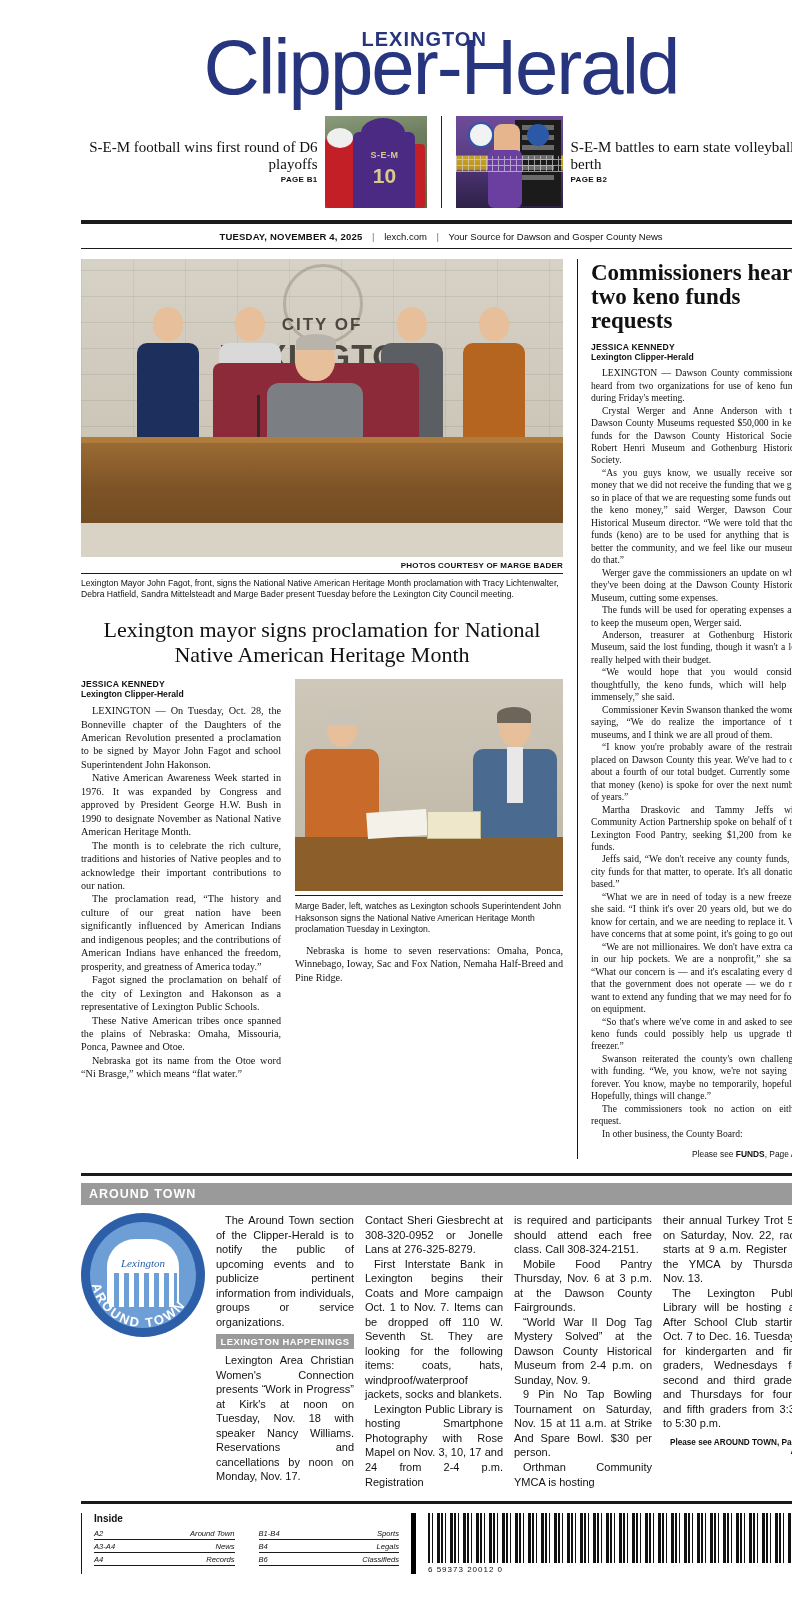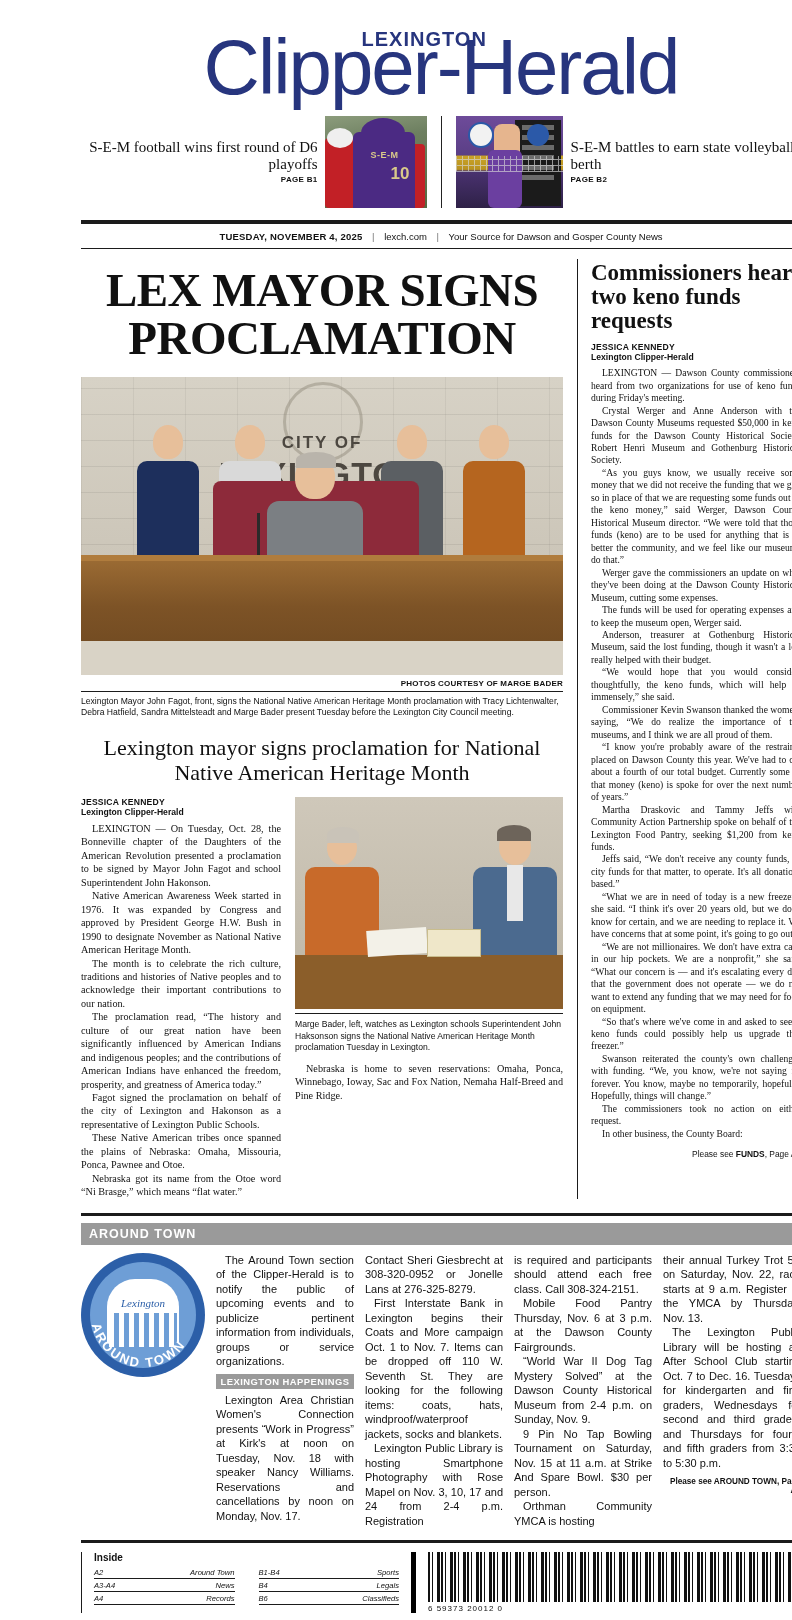--- a/index.html
+++ b/index.html
@@ -53,21 +53,21 @@
     position:absolute; left:28px; top:16px; width:62px; height:76px;
     background:#4b2a83; border-radius:6px 6px 0 0;
   }
   .ph-fb .helm {
     position:absolute; left:36px; top:2px; width:44px; height:30px;
     background:#4b2a83; border-radius:50% 50% 45% 45%;
     border-bottom:4px solid #cfcfcf;
   }
   .ph-fb .num {
     position:absolute; left:34px; top:48px; width:50px;
-    text-align:right; color:#d9c98a; font-size:17px; font-weight:700;
+    text-align:center; color:#d9c98a; font-size:21px; font-weight:700;
     font-family:"Liberation Sans", sans-serif;
   }
   .ph-fb .team {
     position:absolute; left:30px; top:34px; width:58px; text-align:center;
     color:#d9c98a; font-size:9px; font-weight:700;
     font-family:"Liberation Sans", sans-serif; letter-spacing:0.5px;
   }
   .ph-fb .opp1 { position:absolute; left:0; top:22px; width:30px; height:70px; background:#c22026; border-radius:4px;}
   .ph-fb .opp2 { position:absolute; right:2px; top:28px; width:28px; height:64px; background:#c22026; border-radius:4px;}
   .ph-fb .opphelm { position:absolute; left:2px; top:12px; width:26px; height:20px; background:#efefef; border-radius:50%; }
@@ -313,21 +313,20 @@
     <span class="d">TUESDAY, NOVEMBER 4, 2025</span>
     <span class="sep">|</span>
     <span>lexch.com</span>
     <span class="sep">|</span>
     <span>Your Source for Dawson and Gosper County News</span>
   </div>
 
   <div class="grid">
 
     <div class="col-main">
-      <h1 class="lead">LEX MAYOR SIGNS PROCLAMATION</h1>
 
       <div class="mainphoto">
         <div class="mp-wall"></div>
           <div class="mp-brick"></div>
         <div class="mp-seal"></div>
         <div class="mp-city">
           <div class="l1">CITY OF</div>
           <div class="l2">LEXINGTON</div>
           <div class="l3">NEBRASKA</div>
         </div>

